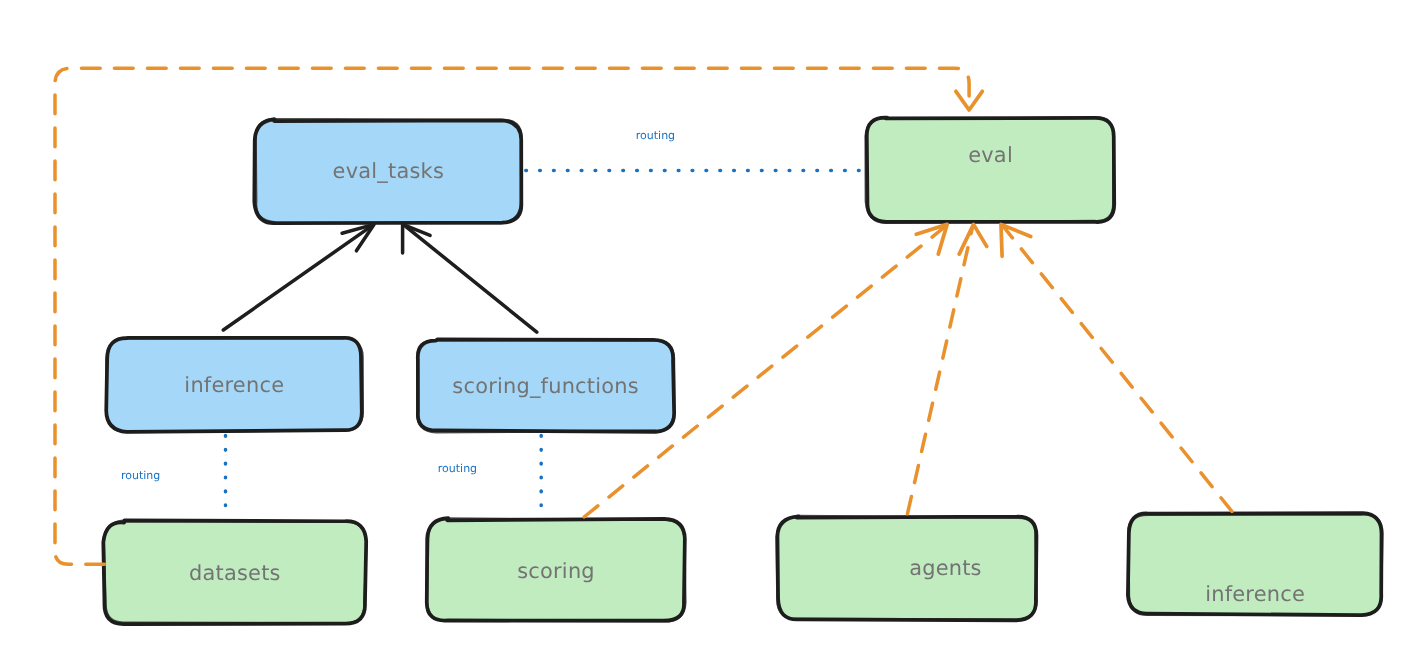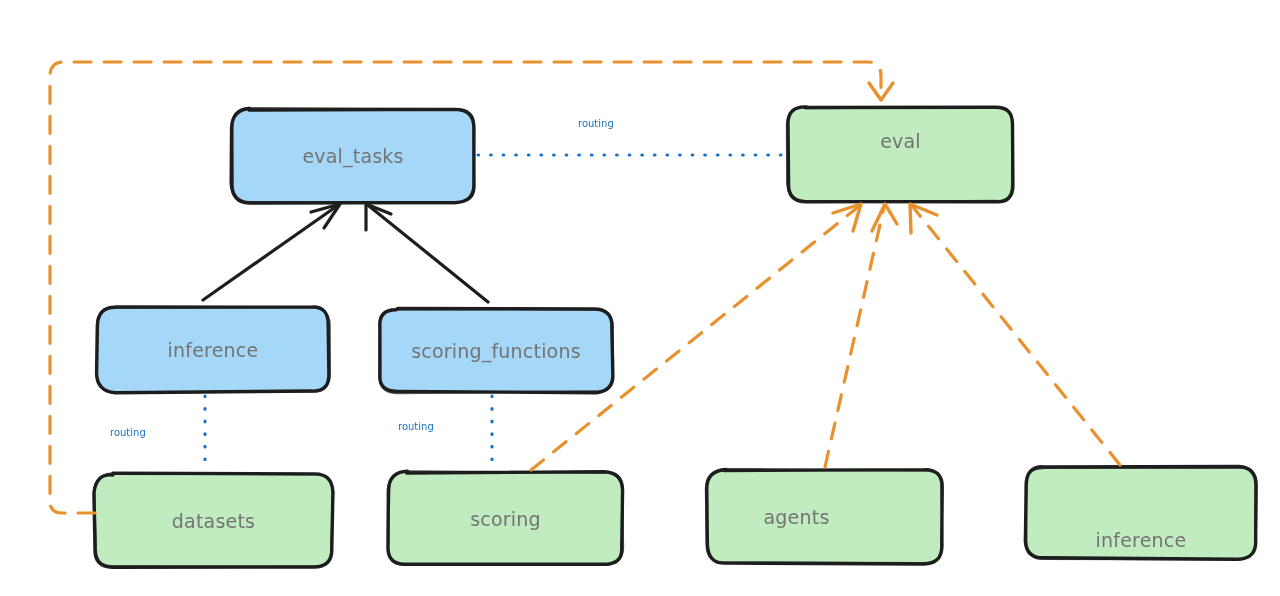--- a/index.html
+++ b/index.html
@@ -124,18 +124,18 @@
   </g>
 </svg>
 
 <div id="labels-layer">
     <div class="node-label" style="left: 232px; top: 109px; width: 242px; height: 93px;">eval_tasks</div>
     <div class="node-label" style="left: 788px; top: 107px; width: 225px; height: 68px;">eval</div>
     <div class="node-label" style="left: 97px; top: 307px; width: 232px; height: 85px;">inference</div>
     <div class="node-label" style="left: 379px; top: 309px; width: 234px; height: 83px;">scoring_functions</div>
     <div class="node-label" style="left: 95px; top: 474px; width: 237px; height: 93px;">datasets</div>
     <div class="node-label" style="left: 389px; top: 472px; width: 233px; height: 93px;">scoring</div>
-    <div class="node-label" style="left: 679px; top: 470px; width: 235px; height: 93px;">agents</div>
+    <div class="node-label" style="left: 742px; top: 470px; width: 235px; height: 93px;">agents</div>
     <div class="node-label" style="left: 1026px; top: 494px; width: 230px; height: 92px;">inference</div>
     <div class="edge-label" style="left: 578px; top: 118px;">routing</div>
     <div class="edge-label" style="left: 110px; top: 427px;">routing</div>
     <div class="edge-label" style="left: 398px; top: 421px;">routing</div>
   </div>
 
 </body></html>

